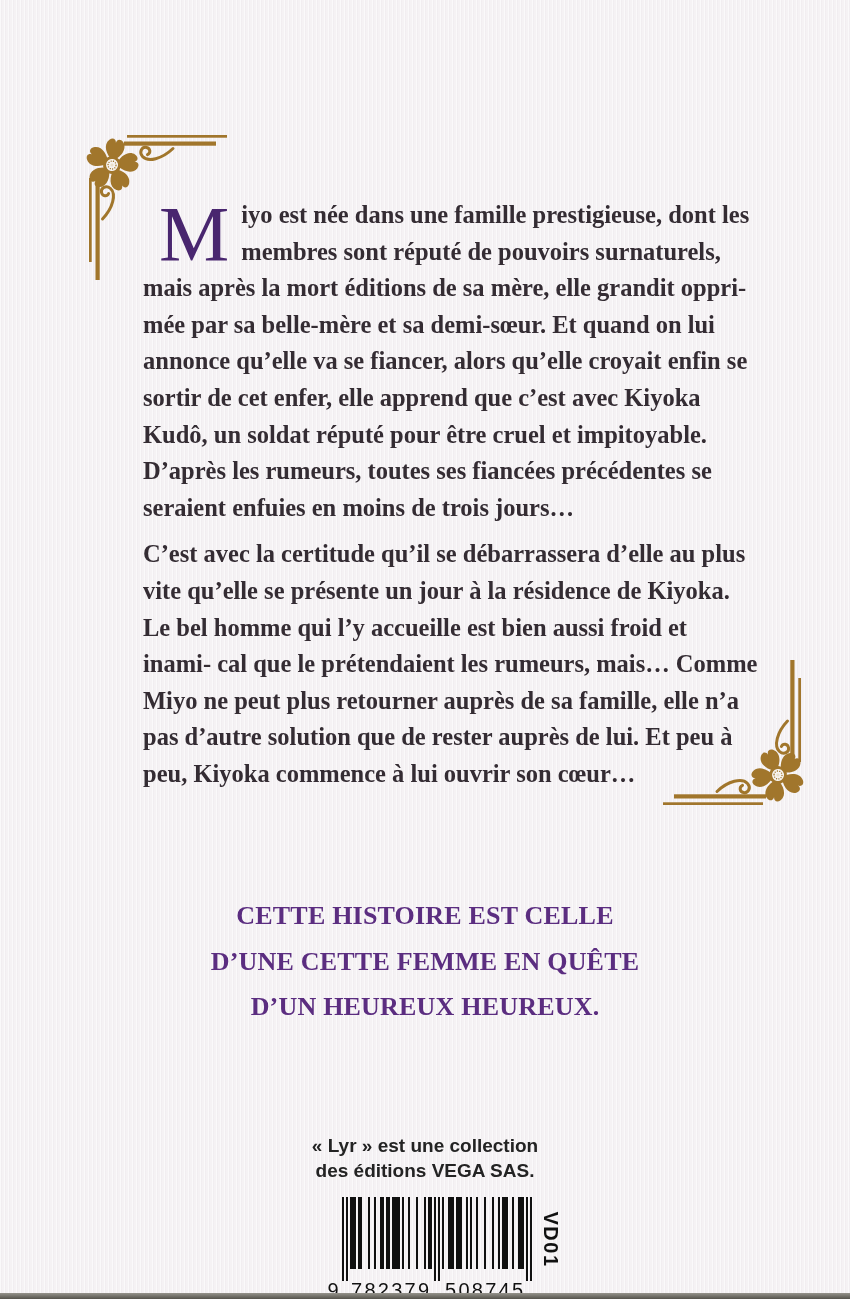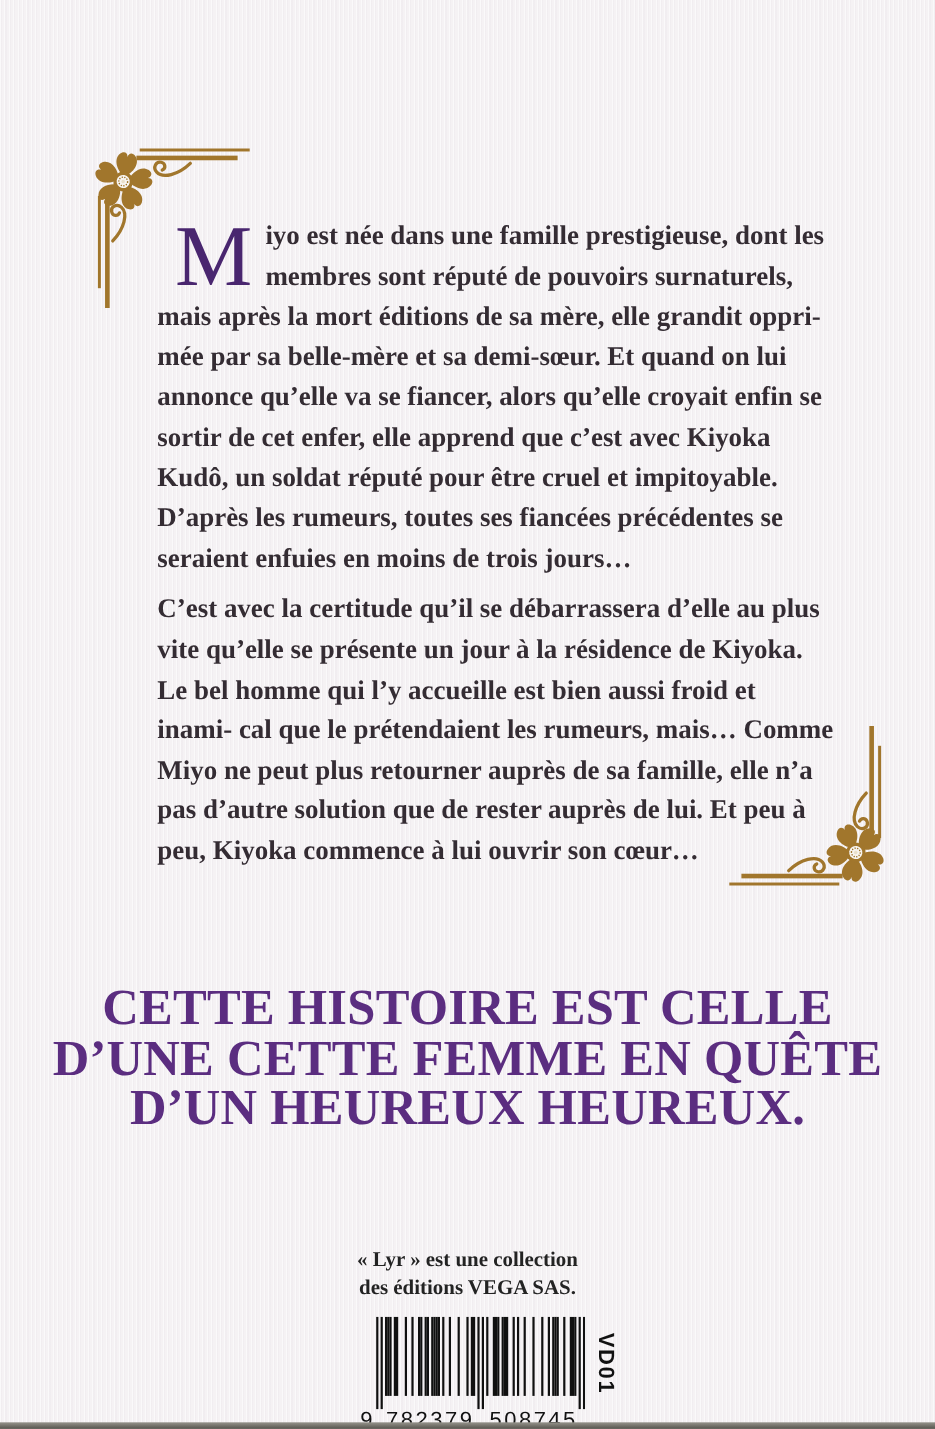--- a/index.html
+++ b/index.html
@@ -30,27 +30,27 @@
   .para2{margin-top:10px !important;}
   .line{text-align:justify;text-align-last:justify;font-weight:bold;}
   .line.last{text-align-last:left;}
   .dropcap{
     float:left;font-size:79px;line-height:73px;height:73px;
     margin:0 12px 0 16px;color:#49266f;
   }
   
   .tagline{
     position:absolute;left:0;top:893px;width:850px;text-align:center;
-    color:#5b2d80;font-weight:700;font-size:46px;line-height:45.5px;
+    color:#5b2d80;font-weight:700;font-size:26px;line-height:45.5px;
     letter-spacing:.2px;
   }
   
   .imprint{
     position:absolute;left:0;top:1133px;width:850px;text-align:center;
-    font-family:Liberation Serif, serif;
+    font-family:Liberation Sans, sans-serif;
     font-weight:700;font-size:19px;line-height:25px;color:#232323;
   }
   
   .barcode{position:absolute;left:324px;top:1197px;}
   .barcode rect{fill:#101010;}
   .barcode text{
     font-family:"Liberation Sans","DejaVu Sans",sans-serif;
     font-size:20px;fill:#111;
   }
   .sidecode{

